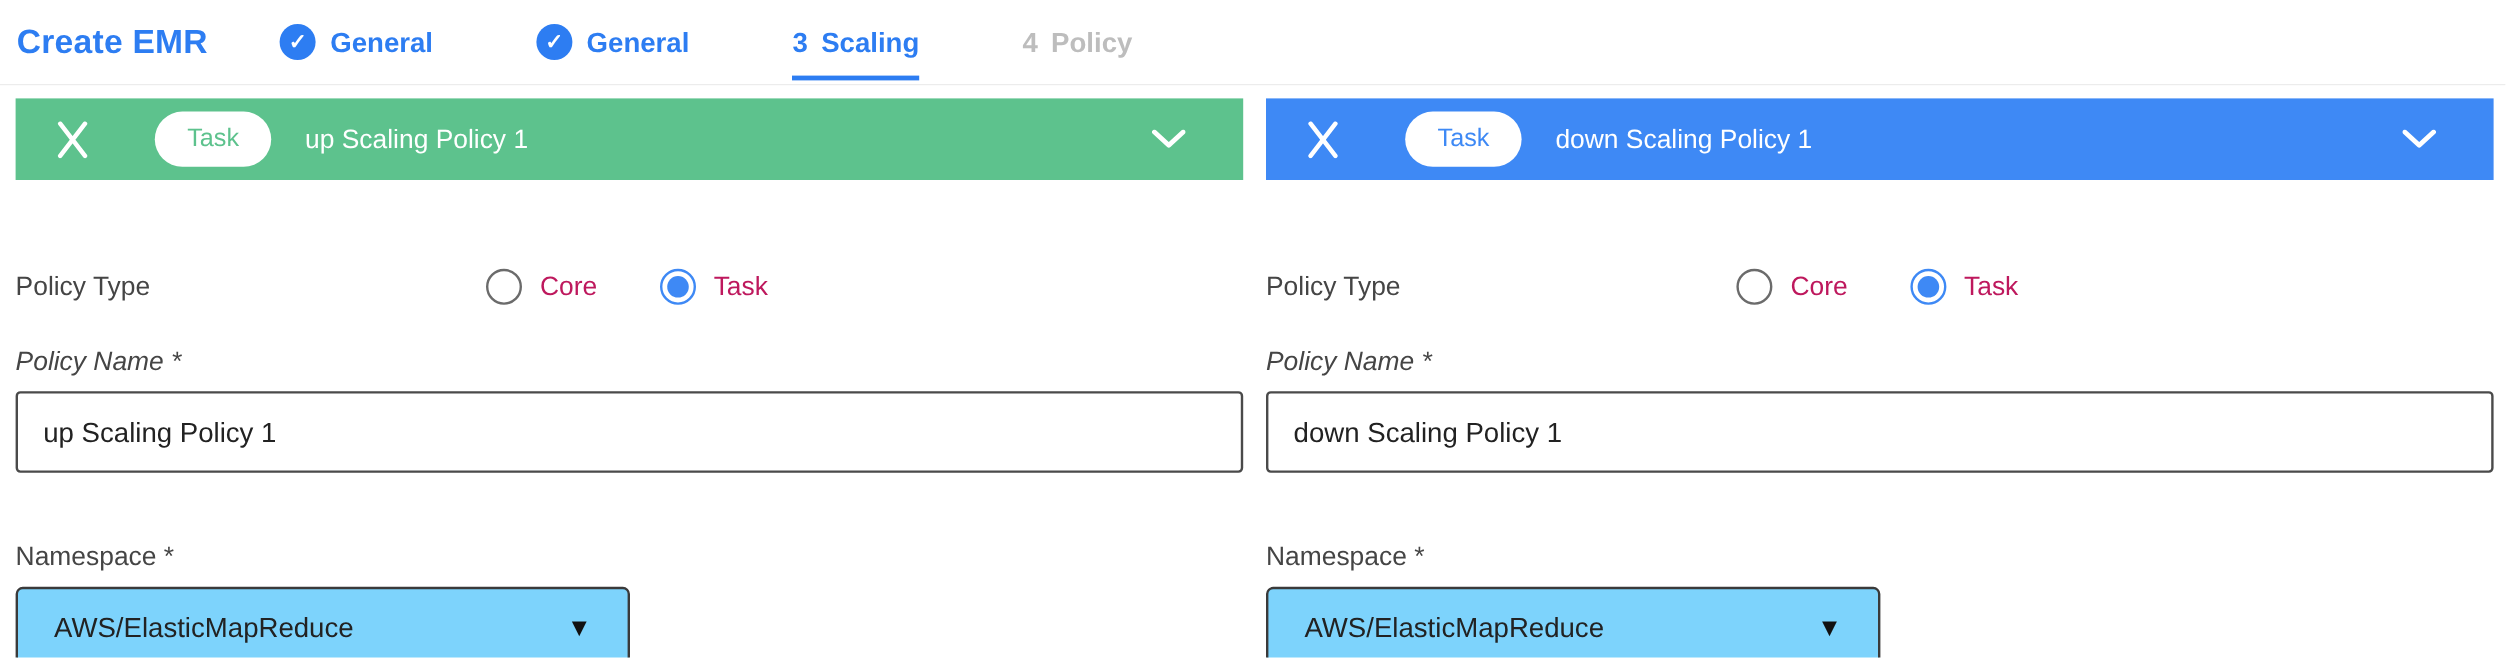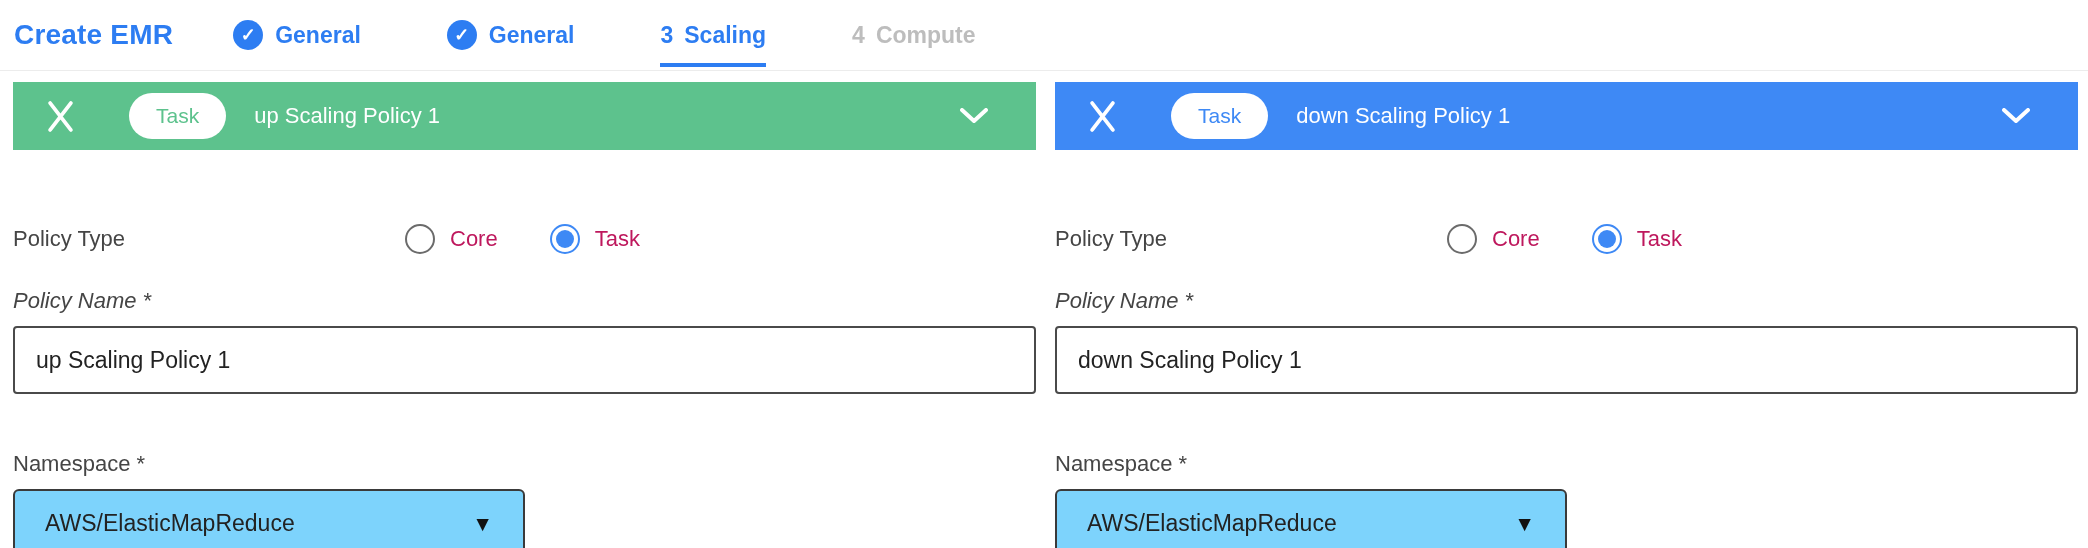--- a/index.html
+++ b/index.html
@@ -176,21 +176,21 @@
     <span>General</span>
   </div>
 
   <div class="step active">
     <span class="step-number">3</span>
     <span>Scaling</span>
   </div>
 
   <div class="step upcoming">
     <span class="step-number">4</span>
-    <span>Compute</span>
+    <span>Policy</span>
   </div>
 </div>
 
 <div class="panels">
 
   <div class="panel" style="--accent: #5dc28d;">
     <div class="panel-bar">
       <span class="bar-close">
         <svg width="31" height="31" viewBox="0 0 30 30">
           <path d="M5 2 L25 28 M25 2 L5 28" stroke="#fff" stroke-width="3.6" stroke-linecap="round" fill="none"></path>

